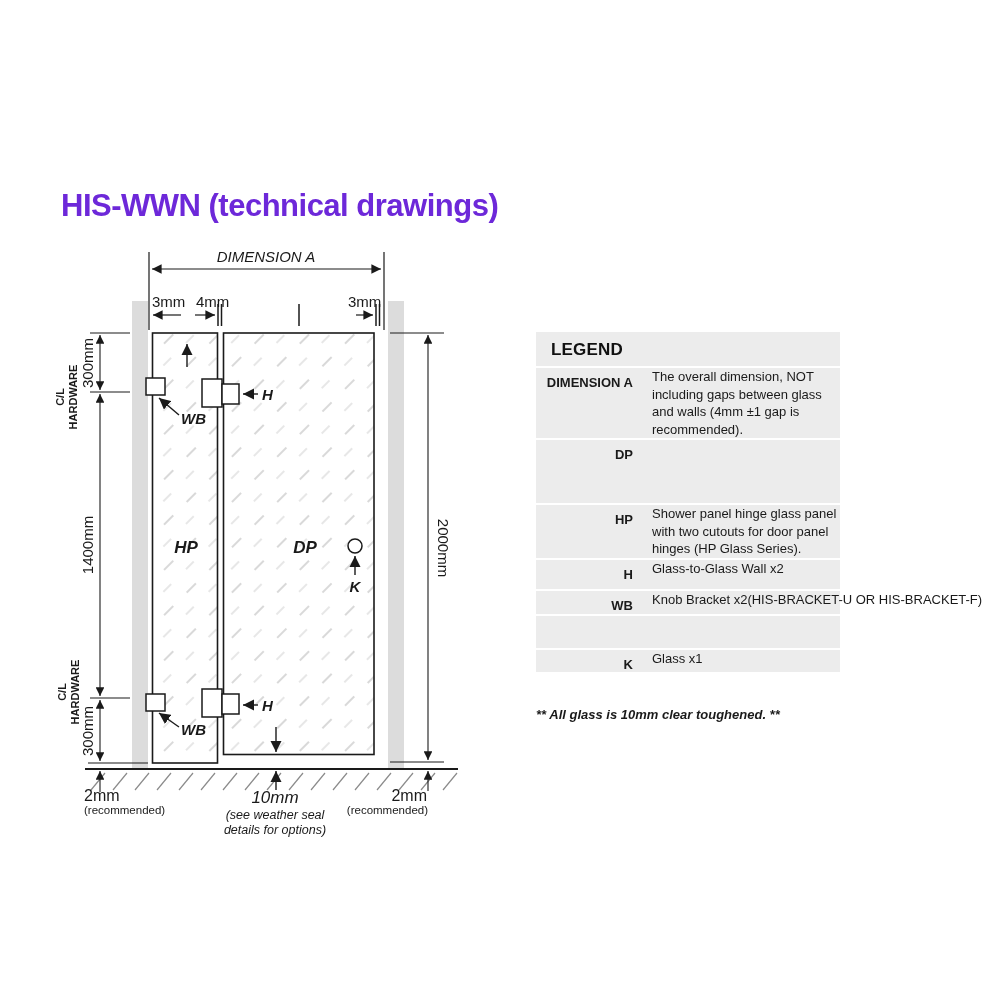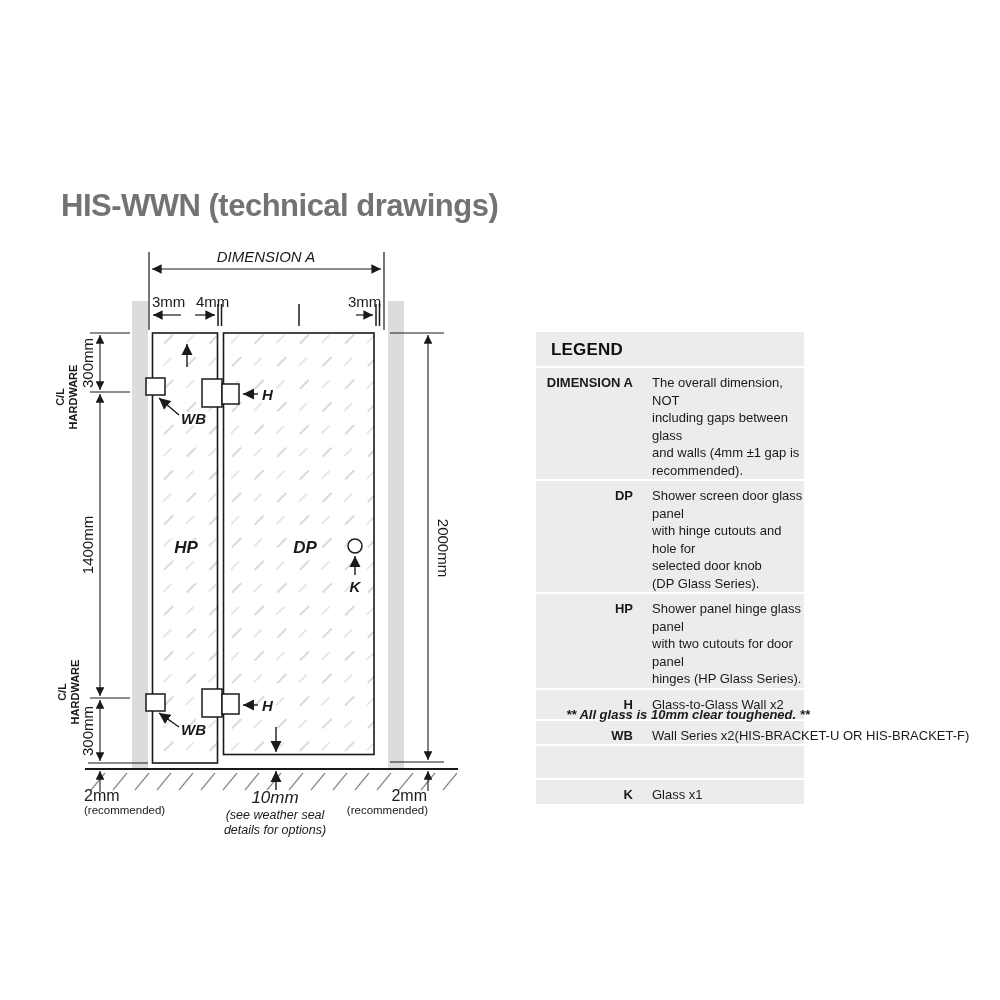--- a/index.html
+++ b/index.html
@@ -1,65 +1,65 @@
 <!DOCTYPE html>
 <html><head>
 <meta charset="utf-8">
 <style>
   * { margin: 0; padding: 0; box-sizing: border-box; }
   html, body { width: 1000px; height: 1000px; background: #ffffff; overflow: hidden; }
   body { font-family: "Liberation Sans", sans-serif; color: #1a1a1a; position: relative; }
 
   .page-title {
     position: absolute; left: 61px; top: 188px;
-    font-size: 31px; font-weight: bold; letter-spacing: -0.5px; color: #737373;
+    font-size: 31px; font-weight: bold; letter-spacing: -0.5px; color: #6d28d9;
   }
 
   svg.drawing { position: absolute; left: 0; top: 0; }
 
   svg text { fill: #1a1a1a; font-family: "Liberation Sans", sans-serif; }
   .dimtxt   { font-size: 15px; }
   .dimtxt-s { font-size: 11px; font-weight: bold; }
   .itbold   { font-size: 15px; font-style: italic; font-weight: bold; }
   .panel-lbl{ font-size: 17px; font-style: italic; font-weight: bold; }
   .note-it  { font-size: 12.5px; font-style: italic; }
   .big-it   { font-size: 17px; font-style: italic; }
   .recomm   { font-size: 11.5px; }
   .mm2      { font-size: 16px; }
   .dima     { font-size: 15px; font-style: italic; }
 
   
   .legend {
-    position: absolute; left: 536px; top: 332px; width: 268px;
+    position: absolute; left: 536px; top: 332px; width: 304px;
     background: #ececec;
   }
   .legend-title {
     font-size: 17px; font-weight: bold; letter-spacing: 0.2px;
     padding: 8px 0 6px 15px; color: #111;
   }
   .legend-row { display: flex; border-top: 2px solid #ffffff; }
   .legend-term {
     width: 97px; text-align: right; font-size: 13px; font-weight: bold;
     padding-top: 7px; flex: none;
   }
   .legend-desc {
     margin-left: 19px; width: 186px; font-size: 13px; line-height: 17.5px;
-    padding-top: 6px; white-space: pre-line;
+    white-space: pre-line;
   }
   .legend-desc.nowrap { white-space: nowrap; overflow: visible; }
   .legend-row:nth-of-type(1) { min-height: 81px; }
   .legend-row:nth-of-type(2) { min-height: 69px; }
   .legend-row:nth-of-type(3) { min-height: 65px; }
   .legend-row:nth-of-type(4) { min-height: 29px; }
   .legend-row:nth-of-type(5) { min-height: 31px; }
   .legend-row:nth-of-type(6) { min-height: 25px; }
   .legend-row:nth-of-type(7) { min-height: 34px; }
   .legend-footnote {
     position: absolute; left: 536px; top: 707px; width: 304px;
-    text-align: center; font-size: 13px; font-style: italic; font-weight: bold;
+    font-size: 13px; font-style: italic; font-weight: bold;
   }
 </style>
 </head>
 <body>
 
 <div class="page-title">HIS-WWN (technical drawings)</div>
 
 <svg class="drawing" width="1000" height="1000" viewBox="0 0 1000 1000">
   <defs>
     <marker id="arr" viewBox="0 0 8 8" refX="8" refY="4" markerWidth="8" markerHeight="8" orient="auto-start-reverse">
@@ -182,38 +182,34 @@
 
   <div class="legend-row">
     <div class="legend-term">DIMENSION A</div>
     <div class="legend-desc">The overall dimension, NOT
 including gaps between glass
 and walls (4mm ±1 gap is
 recommended).</div>
   </div>
   <div class="legend-row">
     <div class="legend-term">DP</div>
-    <div class="legend-desc">Shower screen door glass panel
-with hinge cutouts and hole for
-selected door knob
-(DP Glass Series).</div>
   </div>
   <div class="legend-row">
     <div class="legend-term">HP</div>
     <div class="legend-desc">Shower panel hinge glass panel
 with two cutouts for door panel
 hinges (HP Glass Series).</div>
   </div>
   <div class="legend-row">
     <div class="legend-term">H</div>
     <div class="legend-desc">Glass-to-Glass Wall x2</div>
   </div>
   <div class="legend-row">
     <div class="legend-term">WB</div>
-    <div class="legend-desc nowrap">Wall Series x2(HIS-BRACKET-U OR HIS-BRACKET-F)</div>
+    <div class="legend-desc nowrap">Knob Bracket x2(HIS-BRACKET-U OR HIS-BRACKET-F)</div>
   </div>
   <div class="legend-row">
     <div class="legend-term"></div>
     <div class="legend-desc"></div>
   </div>
   <div class="legend-row">
     <div class="legend-term">K</div>
     <div class="legend-desc">Glass x1</div>
   </div>
 </div>

